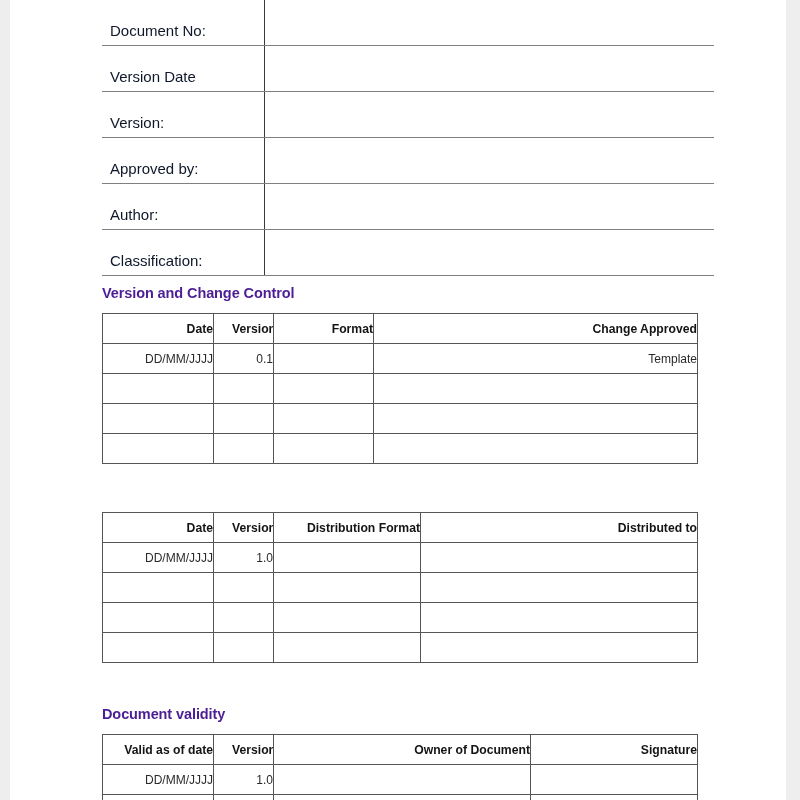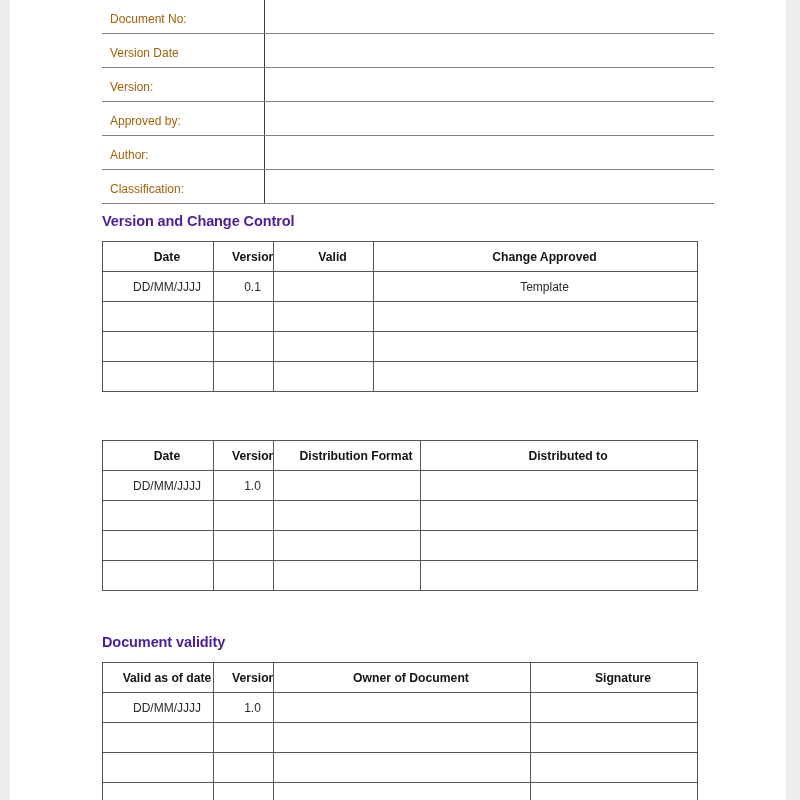--- a/index.html
+++ b/index.html
@@ -30,23 +30,23 @@
 
   
   .meta-table {
     border-collapse: collapse;
     width: 595px;
     table-layout: fixed;
     margin-top: -1px;
   }
   .meta-table td {
     height: 29px;
-    padding: 4px 0 0 8px;
-    font-size: 12px;
-    color: #a16207;
+    padding: 16px 0 0 8px;
+    font-size: 15px;
+    color: #0f172a;
     vertical-align: middle;
     border-top: 1.4px solid #808080;
     border-bottom: 1.4px solid #808080;
   }
   .meta-table tr:first-child td {
     border-top: 1.6px solid #3a3a3a;
   }
   .meta-table td.label {
     width: 154px;
     border-right: 1.4px solid #3a3a3a;
@@ -72,21 +72,21 @@
     width: 595px;
     table-layout: fixed;
   }
   table.data-table td,
   table.data-table th {
     border: 1.3px solid #555555;
     height: 29px;
     padding: 0 0 0 18px;
     font-size: 12px;
     color: #2a2a2a;
-    text-align: center;
+    text-align: right;
     vertical-align: middle;
     overflow: hidden;
     white-space: nowrap;
   }
   table.data-table th {
     font-weight: bold;
     color: #141414;
     font-size: 12.2px;
   }
 
@@ -138,21 +138,21 @@
           <colgroup>
             <col style="width: 111px;">
             <col style="width: 60px;">
             <col style="width: 100px;">
             <col style="width: 324px;">
           </colgroup>
           <thead>
             <tr>
               <th>Date</th>
               <th>Version</th>
-              <th>Valid</th>
+              <th>Format</th>
               <th>Change Approved</th>
             </tr>
           </thead>
           <tbody>
             <tr>
               <td>DD/MM/JJJJ</td>
               <td>0.1</td>
               <td></td>
               <td>Template</td>
             </tr>

